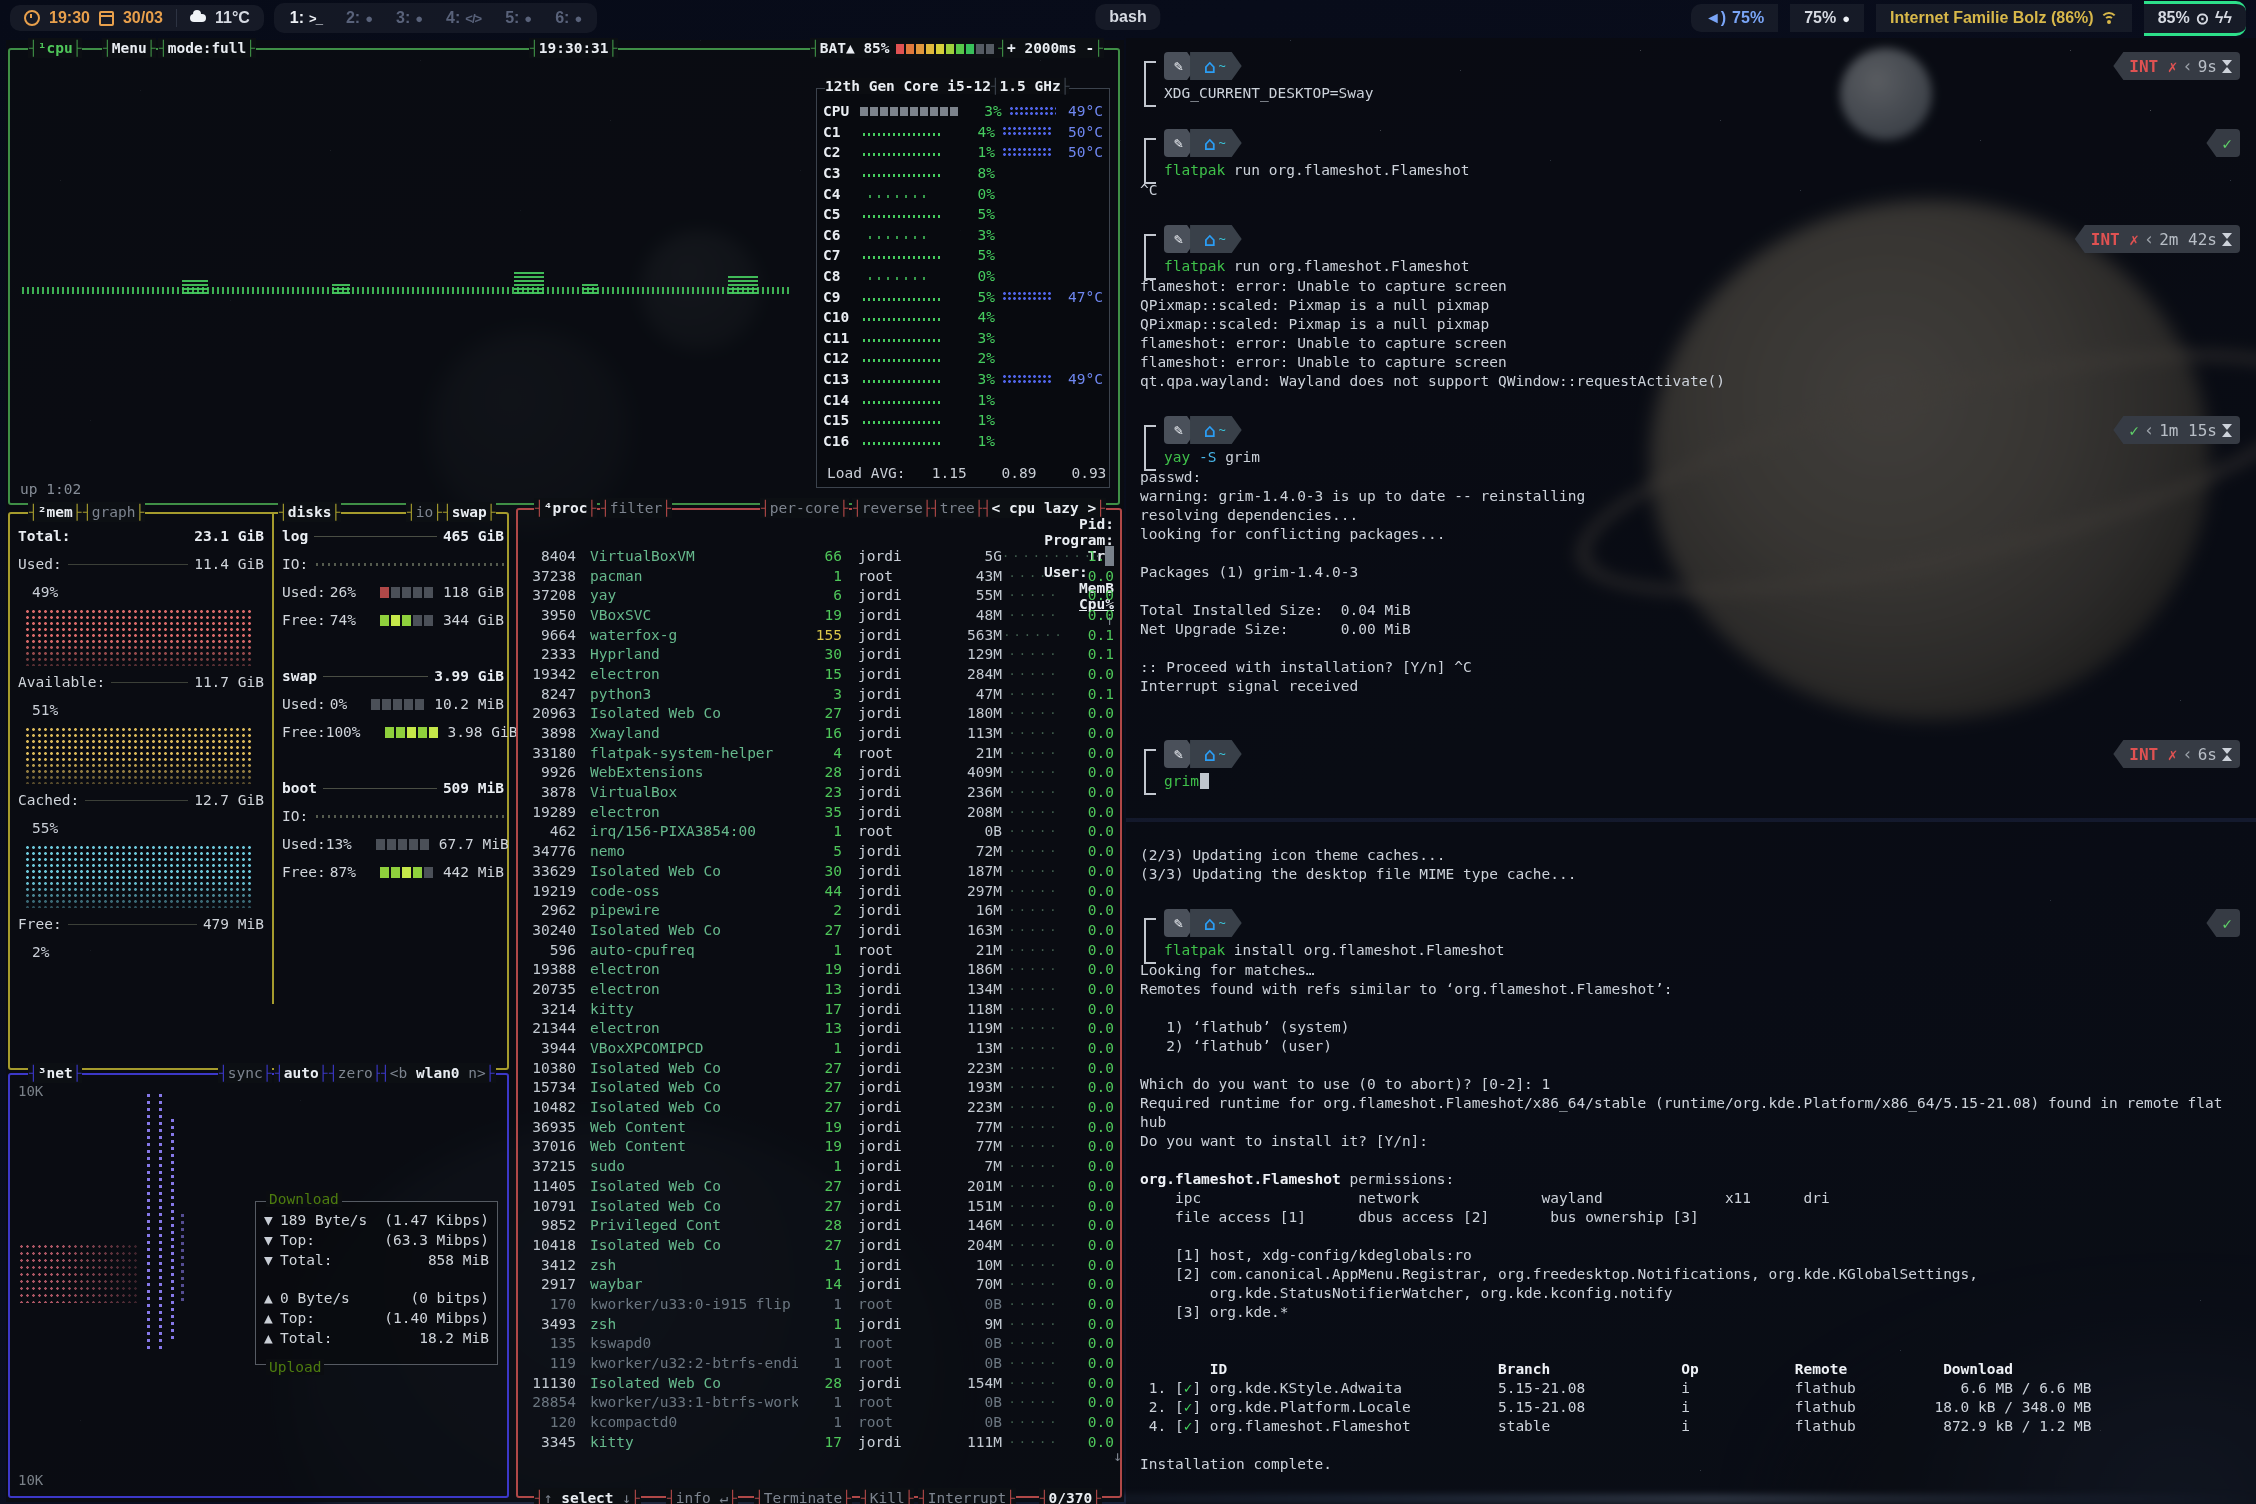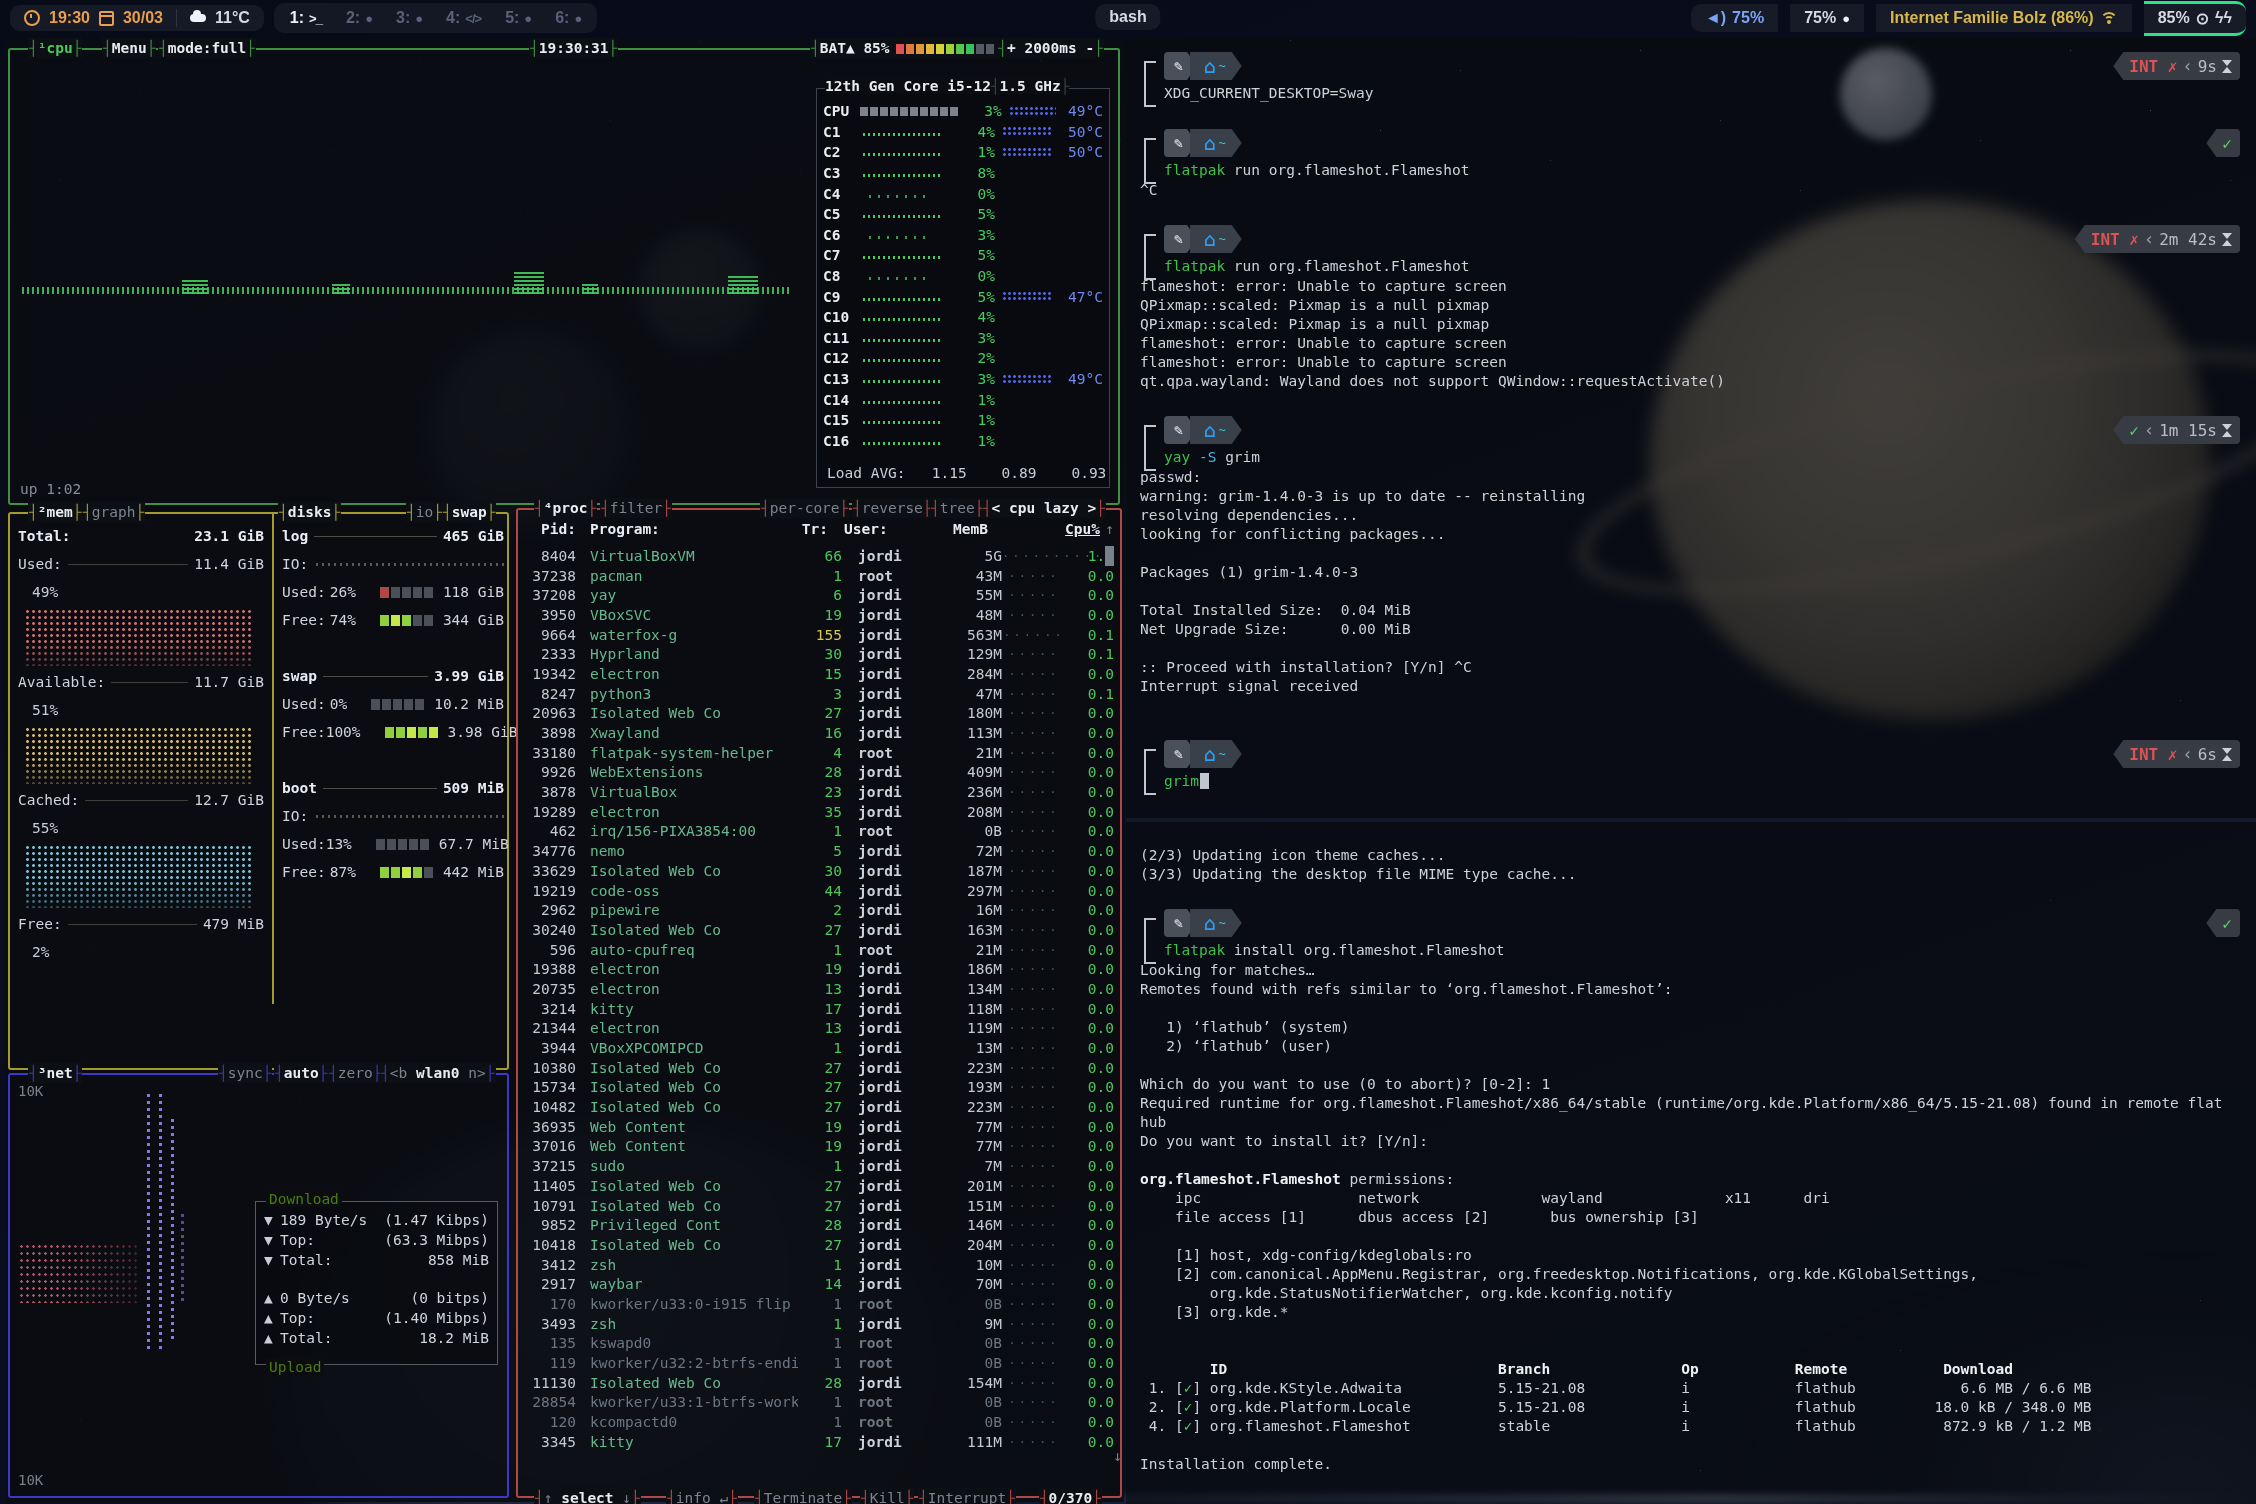--- a/index.html
+++ b/index.html
@@ -139,32 +139,32 @@
   #net-pink{position:absolute;left:10px;top:170px;width:118px;height:58px;opacity:.8;
     background:radial-gradient(circle at 1.5px 1.5px,#d86a7a 1.1px,transparent 1.5px);background-size:6px 7px;
     -webkit-mask-image:linear-gradient(90deg,#000 30%,rgba(0,0,0,.3));mask-image:linear-gradient(90deg,#000 30%,rgba(0,0,0,.3));}
   #netbox{position:absolute;left:245px;top:126px;width:241px;height:162px;border:1.5px solid #565b63;background:rgba(8,10,13,.6);}
   .netbox-tab{position:absolute;background:#0b0d11;padding:0 3px;font-weight:normal;color:#4d7c0f;}
   #dl-tab{top:-11px;left:10px;} #ul-tab{bottom:-11px;left:10px;}
   .nrow{display:flex;align-items:center;height:20px;padding:0 8px;}
   .narr{width:16px;color:#c9ced6;} .nlab{color:#d0d5db;} .nval{flex:1;text-align:right;white-space:pre;color:#d0d5db;}
   #dl-rows{margin-top:8px;} #ul-rows{margin-top:18px;}
   
-  #proc-header{display:flex;align-items:center;height:26px;margin:6px 6px 0 8px;font-weight:bold;color:#e9edf2;}
+  #proc-header{display:flex;align-items:flex-end;height:26px;margin:6px 6px 0 8px;font-weight:bold;color:#e9edf2;flex-direction:column;}
   .ph-pid{width:50px;text-align:right;} .ph-prog{flex:1;padding-left:14px;} .ph-tr{width:44px;text-align:right;}
   .ph-user{width:70px;padding-left:16px;} .ph-mem{width:74px;text-align:right;} .ph-dots{width:64px;}
   .ph-cpu{width:48px;text-align:right;text-decoration:underline;}
   .ph-arrow{width:14px;text-align:right;color:#7d848f;font-weight:normal;}
   #proc-rows{position:absolute;left:8px;right:6px;top:36px;bottom:30px;overflow:hidden;}
   .prow{display:flex;align-items:center;height:19.7px;font-size:14.5px;}
   .prow .pid{width:50px;text-align:right;color:#c3cad2;}
   .prow .pname{flex:1;padding-left:14px;color:#66b88c;white-space:pre;overflow:hidden;}
   .prow .ptr{width:44px;text-align:right;color:#4fc75a;}
   .prow .ptr.y{color:#d9c84a;}
-  .prow .puser{width:70px;padding-left:16px;color:#ccd2da;font-weight:bold;}
+  .prow .puser{width:70px;padding-left:16px;color:#ccd2da;}
   .prow .pmem{width:74px;text-align:right;color:#c3cad2;}
   .prow .pdots{width:64px;text-align:center;color:#41604f;letter-spacing:3px;font-size:12px;}
   .prow .pcpu{width:48px;text-align:right;color:#4fc75a;}
   .prow.dim .pid,.prow.dim .pname,.prow.dim .puser,.prow.dim .pmem,.prow.dim .ptr{color:#6b7680;}
   #proc-thumb{position:absolute;right:0;top:0;width:9px;height:20px;background:#79818b;}
   #proc-down{position:absolute;right:-2px;bottom:32px;color:#7d848f;}
   
   .tline{white-space:pre;font-size:14.5px;line-height:19px;height:19px;color:#ccd2da;}
   .tgap{height:19px;}
   .seg-w{color:#ccd2da;} .seg-g{color:#3fc04a;} .seg-c{color:#49b6e8;} .seg-b{color:#eef1f6;font-weight:bold;}

